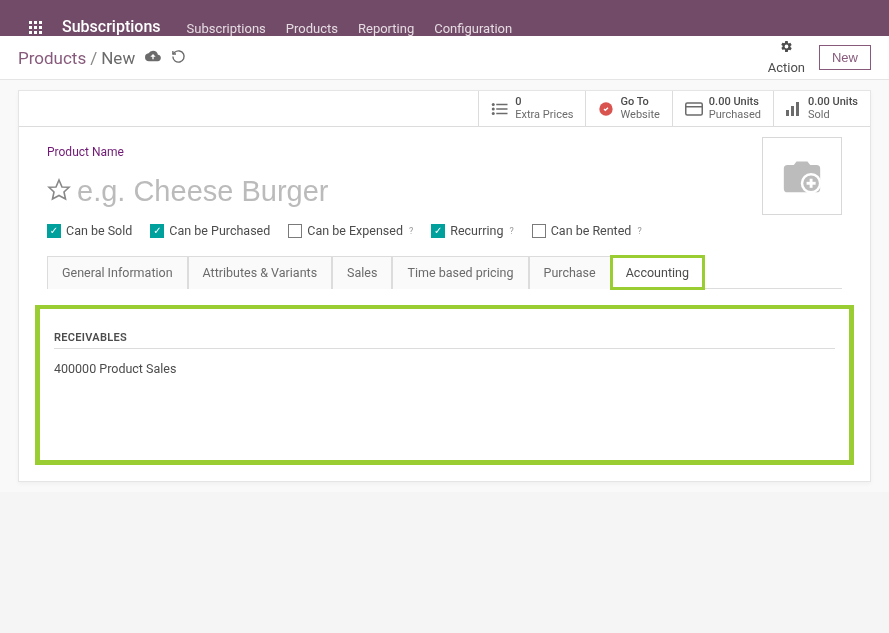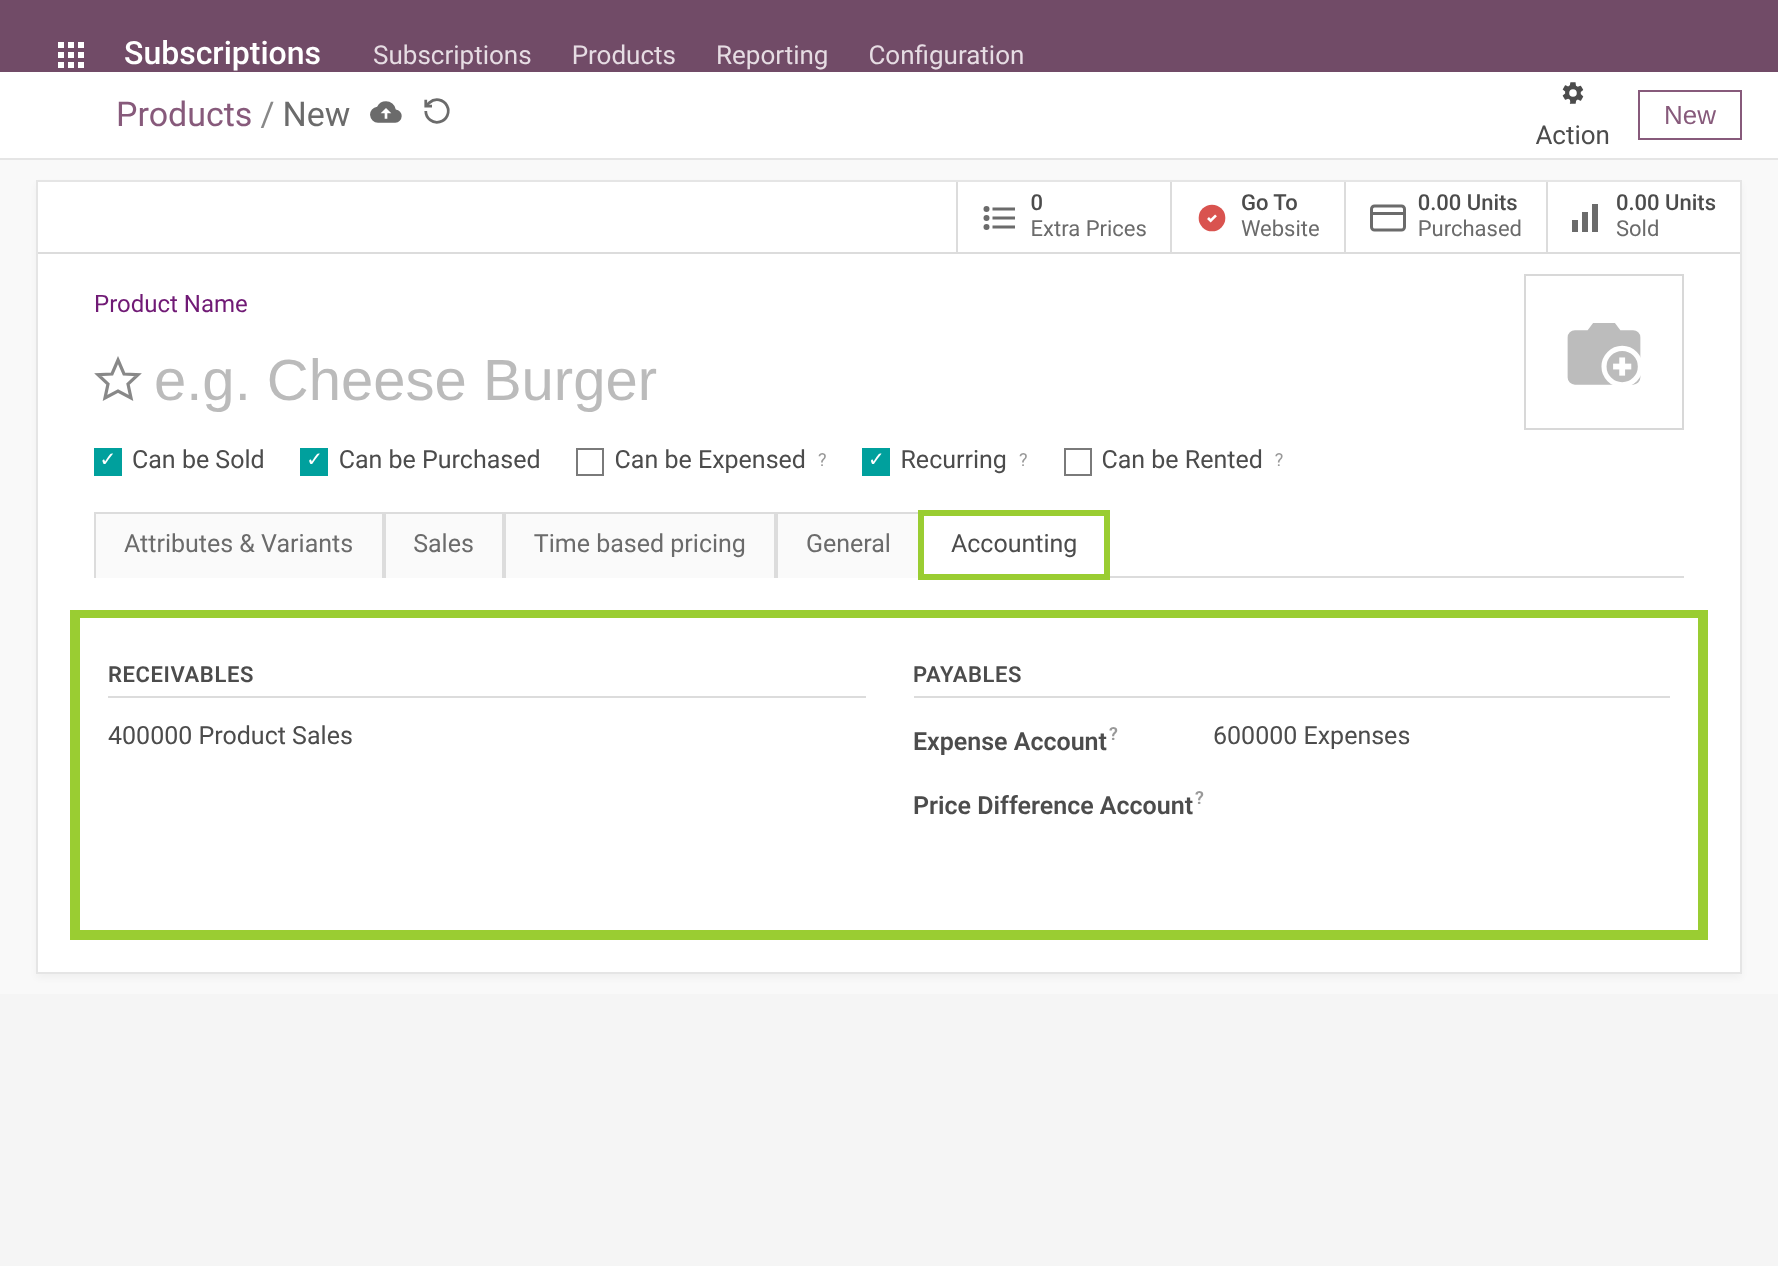--- a/index.html
+++ b/index.html
@@ -7,21 +7,21 @@
 
   
   .topnav { background: #714b67; color: #fff; height: 36px; display: flex; align-items: flex-end; padding: 0 28px; gap: 18px; }
   .apps-icon svg { display:block; }
   .brand { font-size: 16px; font-weight: 500; }
   .nav-links { display: flex; gap: 20px; margin-left: 8px; }
   .nav-link { color: #e6dce3; font-size: 13px; cursor: pointer; }
 
   
   .breadcrumb-bar { background: #fff; height: 44px; display: flex; align-items: center; padding: 0 18px; justify-content: space-between; border-bottom: 1px solid #e5e5e5; }
-  .bc-left { display:flex; align-items:center; gap:10px;margin-left:40px; }
+  .bc-left { display:flex; align-items:center; gap:10px; }
   .bc-path { font-size: 17px; color: #6b6b6b; }
   .bc-path .bc-root { color: #875A7B; cursor:pointer; }
   .bc-path .bc-sep { margin: 0 4px; color:#888; }
   .bc-icon { color:#6b6b6b; cursor:pointer; }
   .bc-right { display:flex; align-items:center; gap:14px; }
   .action-link { color:#4c4c4c; font-size:13px; cursor:pointer; display:flex; align-items:center; gap:4px;flex-direction:column;}
   .new-btn { border:1px solid #875A7B; color:#875A7B; background:#fff; padding:4px 12px; font-size:13px; cursor:pointer; }
 
   
   .page { padding: 10px 18px; background:#f9f9f9; }
@@ -228,44 +228,34 @@
             <span class="help">?</span>
           </label>
         <label class="chk">
             <span class="chk-box"></span>
             <span>Can be Rented</span>
             <span class="help">?</span>
           </label>
       </div>
 
       <div class="tabs">
+        <div class="tab">General Information</div>
         <div class="tab">Attributes &amp; Variants</div>
         <div class="tab">Sales</div>
         <div class="tab">Time based pricing</div>
-        <div class="tab">General</div>
+        <div class="tab">Purchase</div>
         <div class="tab active highlight">Accounting</div>
       </div>
     </div>
 
     <div class="tab-content-wrap">
       <div class="cols">
         <div class="col">
           <div class="sect-head">RECEIVABLES</div>
           <div class="field-row">
             <div class="field-value">400000 Product Sales</div>
           </div>
         </div>
-        <div class="col">
-          <div class="sect-head">PAYABLES</div>
-          <div class="field-row">
-            <div class="field-label"><span>Expense Account</span><span class="help">?</span></div>
-            <div class="field-value">600000 Expenses</div>
-          </div>
-          <div class="field-row">
-            <div class="field-label"><span>Price Difference Account</span><span class="help">?</span></div>
-            <div class="field-value"></div>
-          </div>
-        </div>
       </div>
     </div>
 
   </div>
 </div>
 
 </body></html>

